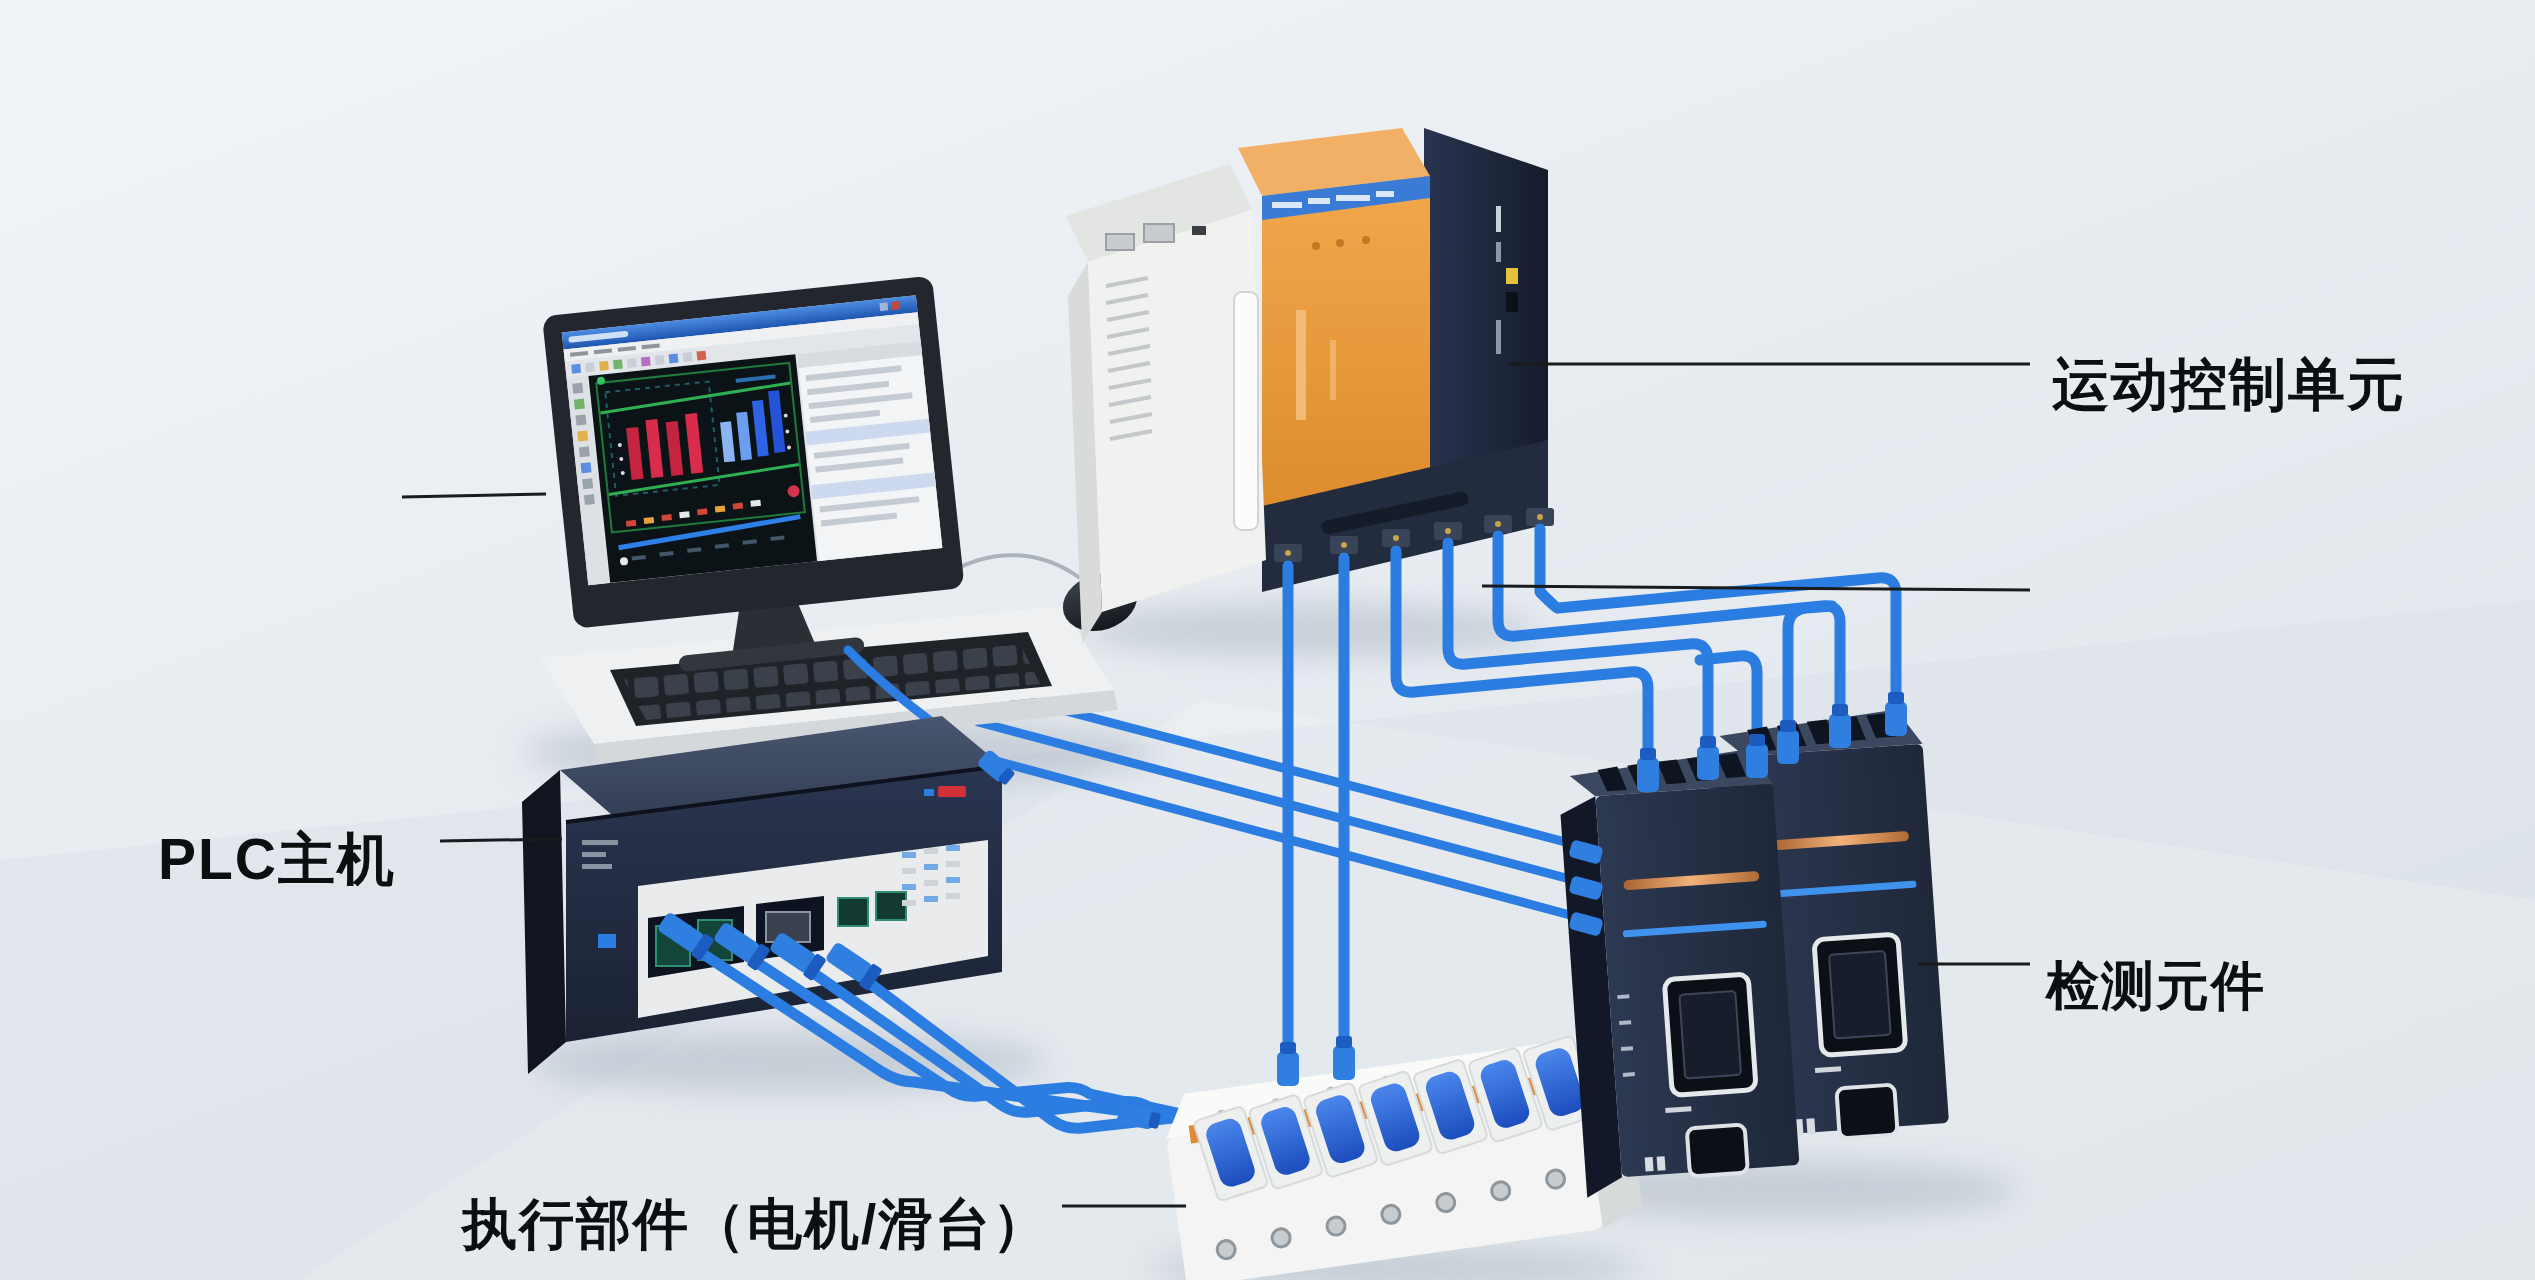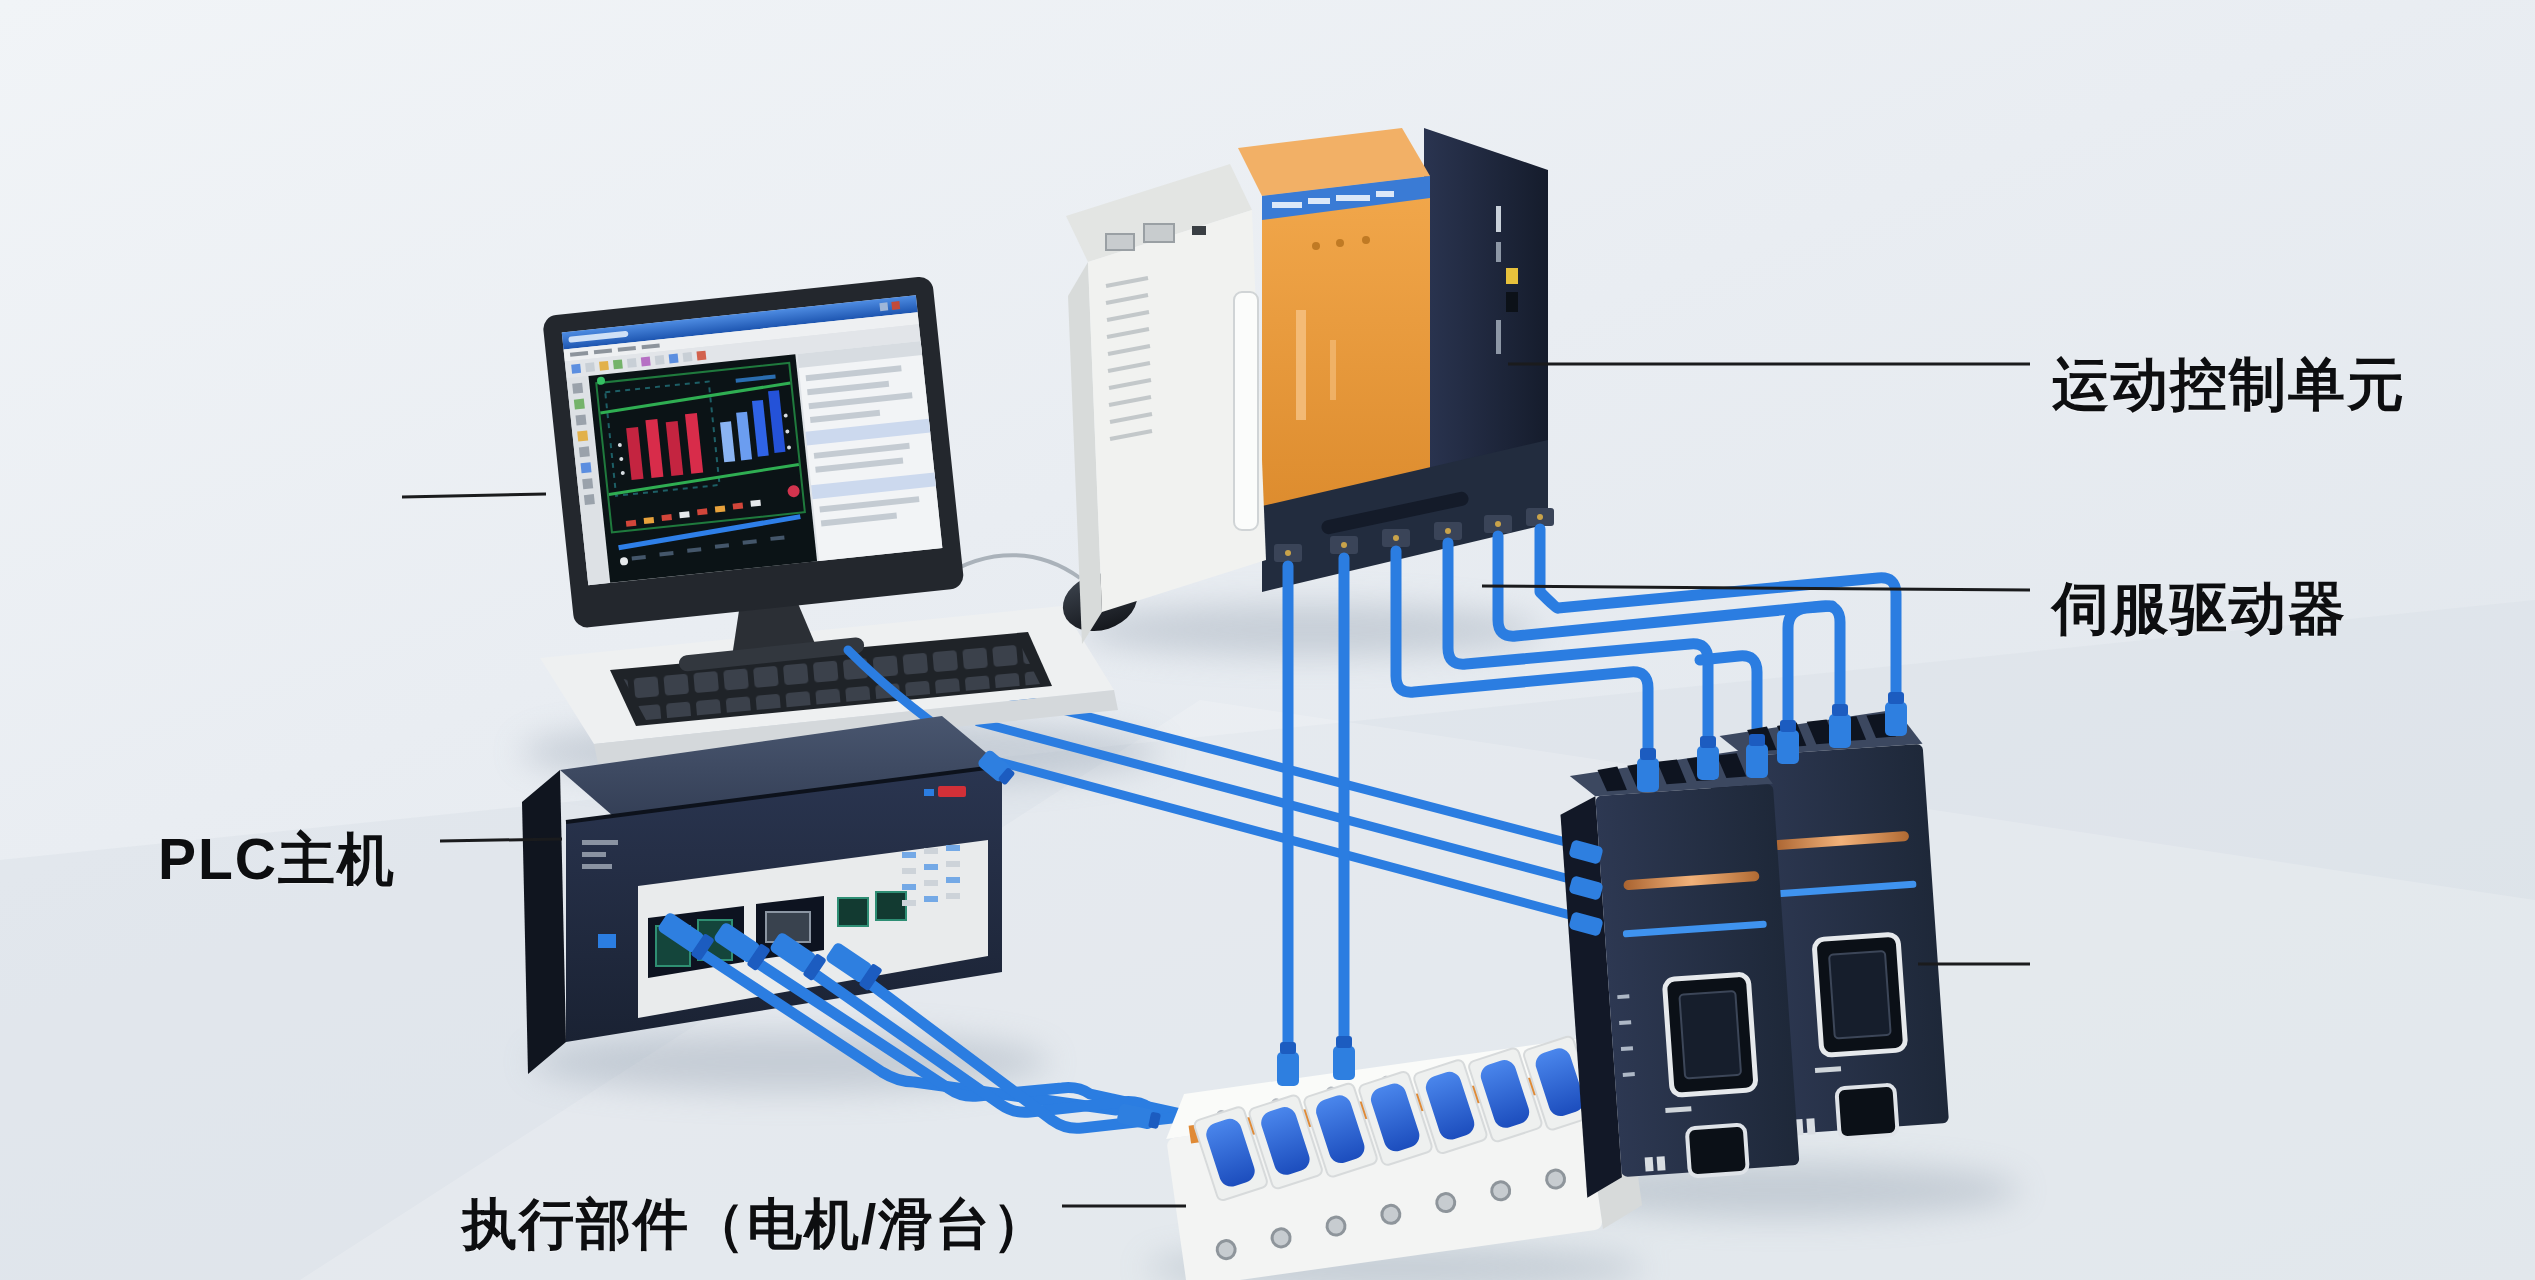--- a/index.html
+++ b/index.html
@@ -535,17 +535,17 @@
     <line class="leader" x1="1062" y1="1206" x2="1186" y2="1206"></line>
     <line class="leader" x1="1508" y1="364" x2="2030" y2="364"></line>
     <line class="leader" x1="1482" y1="586" x2="2030" y2="590"></line>
     <line class="leader" x1="1918" y1="964" x2="2030" y2="964"></line>
   </g>
 </svg>
 
 <div class="label" style="left:462px;top:1168px;font-size:55px">执行部件（电机/滑台）</div>
 <div class="label" style="left:158px;top:802px">PLC主机</div>
 <div class="label" style="left:2052px;top:327px">运动控制单元</div>
-<div class="label" style="left:2052px;top:551px">伺服驱动器</div>
 <div class="label small" style="left:2046px;top:928px">
+  <div>检测元件</div>
 </div>
 
 </div>
 
 </body></html>

